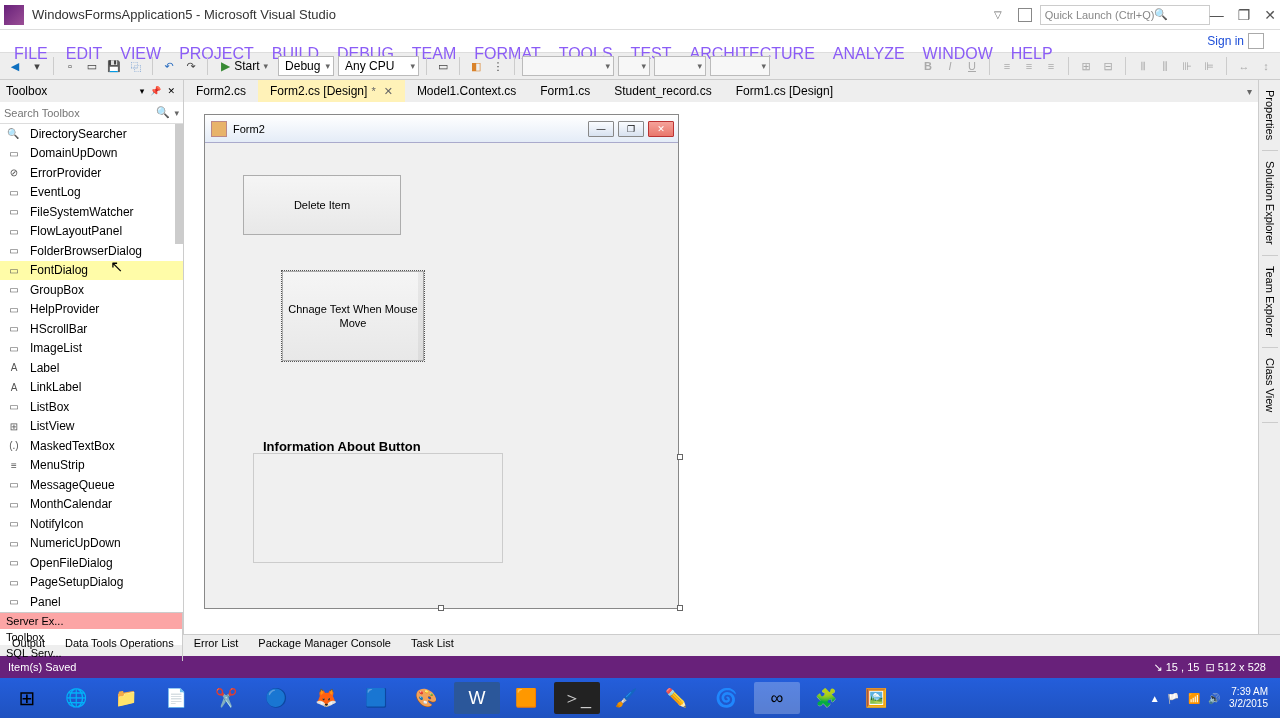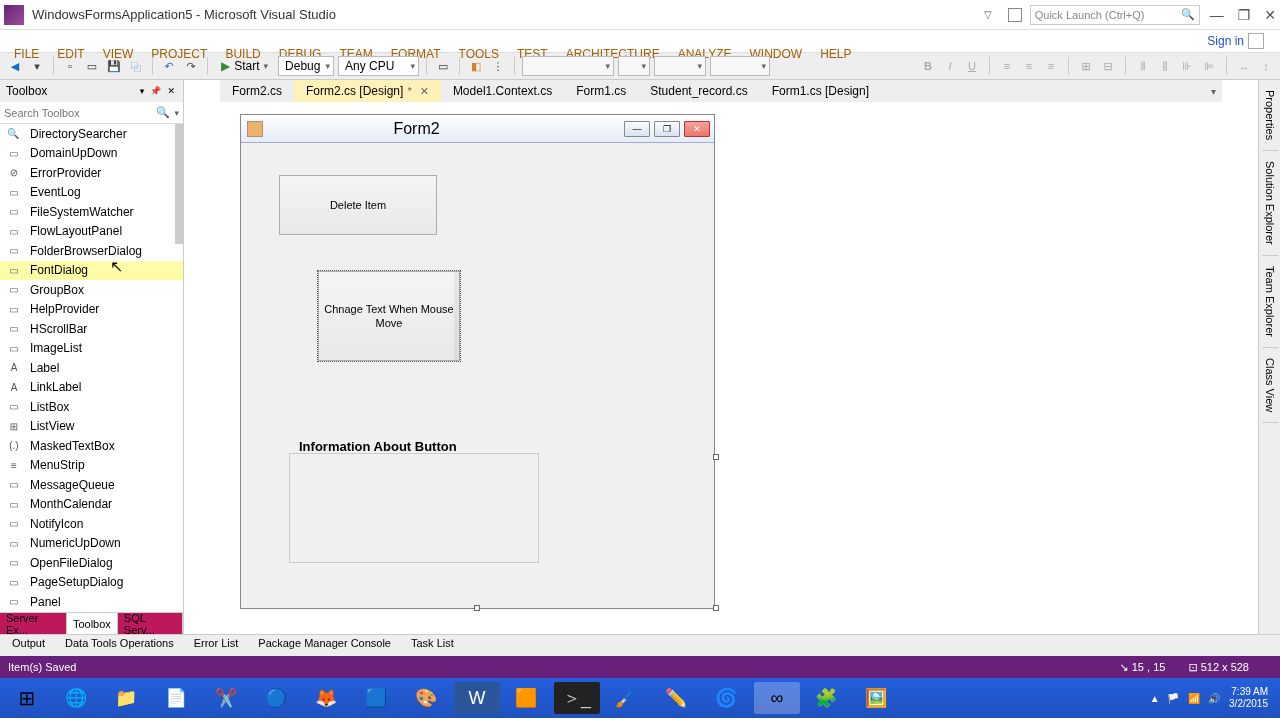--- a/index.html
+++ b/index.html
@@ -4,79 +4,79 @@
 <style>
 * { margin: 0; padding: 0; box-sizing: border-box; font-family: 'Segoe UI', Tahoma, sans-serif; }
 body { width: 1280px; height: 720px; overflow: hidden; background: #fff; font-size: 12px; position: relative; }
 
 
 .titlebar { height: 30px; background: #fff; display: flex; align-items: center; padding: 0 4px; border-bottom: 1px solid #ddd; }
 .titlebar .vs-icon { width: 20px; height: 20px; background: linear-gradient(135deg, #68217a, #9b4f96); margin-right: 8px; }
 .titlebar .title { font-size: 13px; color: #333; flex: 1; }
 .titlebar .win-controls { display: flex; gap: 14px; align-items: center; }
 .titlebar .win-controls span { font-size: 14px; cursor: pointer; color: #555; }
-.titlebar .quick-launch { width: 170px; height: 20px; border: 1px solid #ccc; padding: 0 4px; font-size: 11px; margin-right: 10px; display:flex; align-items:center; justify-content:space-between;}
+.titlebar .quick-launch { width: 170px; height: 20px; border: 1px solid #ccc; padding: 0 4px; font-size: 11px; display:flex; align-items:center; }
 .titlebar .quick-launch .search-glyph { font-size:11px;color:#666; }
 .titlebar .dropdown-glyph{ margin-right:16px; font-size:10px; color:#666;}
 .titlebar .square-glyph{ margin-right:8px; width:14px;height:14px;border:1px solid #888;}
 
 
 .menubar { height: 22px; background: #fff; display: flex; align-items: center; padding: 0 6px; justify-content: space-between; }
 .menubar .menus { display: flex; gap: 2px; }
-.menubar .menu-item { padding: 2px 8px; font-size: 12px; color: #a16207; cursor: pointer; margin-top: 26px; }
+.menubar .menu-item { padding: 2px 8px; font-size: 16px; color: #8b5cf6; cursor: pointer; margin-top: 26px; }
 .menubar .signin { font-size: 12px; color: #1d4ed8; padding-right: 10px; cursor:pointer; display:flex; align-items:center; gap:4px;}
 
 
 .toolbar { height: 28px; background: #eee; display: flex; align-items: center; padding: 0 6px; gap: 4px; border-top:1px solid #ddd; border-bottom:1px solid #ccc;}
 .toolbar .tb-btn { width: 18px; height: 18px; display: inline-flex; align-items: center; justify-content: center; font-size: 11px; color: #444; cursor: pointer; }
 .toolbar .tb-sep { width: 1px; height: 18px; background: #ccc; margin: 0 3px; }
 .toolbar .start-btn { display: flex; align-items: center; gap: 4px; padding: 0 6px; font-size: 12px; cursor: pointer; }
 .toolbar .start-btn .play { color: #388a34; }
 .toolbar .combo { height: 20px; border: 1px solid #bbb; background: #fff; padding: 0 16px 0 6px; font-size: 12px; display: flex; align-items: center; position: relative; }
 .toolbar .combo::after { content: "▾"; position: absolute; right: 3px; font-size: 9px; color: #666; }
 .toolbar .right-tools { margin-left: auto; display:flex; gap:6px; align-items:center;}
 .toolbar .format-btn{ width:16px;height:16px; color:#aaa; display:inline-flex;align-items:center;justify-content:center; font-size:11px;}
 
 
-.main { display: flex; height: 554px; gap: 36px; }
+.main { display: flex; height: 554px; }
 
 
 .toolbox { width: 184px; background: #fff; border-right: 1px solid #ccc; display: flex; flex-direction: column; }
 .toolbox-header { height: 22px; background: #eee; display: flex; align-items: center; padding: 0 6px; font-size: 12px; justify-content: space-between; }
 .toolbox-header .hdr-icons { display: flex; gap: 2px; }
 .toolbox-header .hdr-icons span { font-size: 9px; cursor: pointer; padding:0 2px;}
 .toolbox-search { height: 22px; display: flex; align-items: center; padding: 0 4px; border-bottom: 1px solid #ddd; }
 .toolbox-search input { flex: 1; border: none; outline: none; font-size: 11px; color: #888; }
 .toolbox-search .search-glyph { font-size: 11px; color: #666; margin-left: 4px; }
 .toolbox-list { flex: 1; overflow: hidden; position: relative; }
 .toolbox-item { height: 19.5px; display: flex; align-items: center; padding: 0 6px; gap: 8px; cursor: pointer; font-size: 12px; }
 .toolbox-item .tb-item-icon { width: 16px; height: 16px; display: inline-flex; align-items: center; justify-content: center; font-size: 10px; color: #555; }
 .toolbox-item.highlighted { background: #fffca8; }
 .toolbox-scroll { position: absolute; right: 0; top: 0; width: 8px; height: 100%; }
 .toolbox-scroll .thumb { position: absolute; right:0; top: 0; width: 8px; height: 120px; background: #ccc; }
 
 
-.toolbox-tabs { height: 22px; display: flex; border-top: 1px solid #ccc; background:#be185d;}
+.toolbox-tabs { height: 22px; display: flex; border-top: 1px solid #ccc; background:#fca5a5;flex-direction:column;}
 .toolbox-tabs .tb-tab { padding: 2px 6px; font-size: 11px; border-right: 1px solid #ccc; cursor: pointer; display:flex; align-items:center;}
 .toolbox-tabs .tb-tab.active { background: #fff; }
 
 
 .editor-area { flex: 1; display: flex; flex-direction: column; background: #ec4899; }
 .doc-tabs { height: 22px; display: flex; background: #eee; position: relative; }
 .doc-tab { padding: 2px 12px; font-size: 12px; display: flex; align-items: center; gap: 4px; cursor: pointer; background:#eee;}
 .doc-tab.active { background: #fff2b8; }
 .doc-tab .dirty { color: #666; font-size: 11px; }
 .doc-tab .close { font-size: 11px; color: #666; margin-left: 4px; }
 .doc-panel{ margin-left:auto; padding:0 6px; display:flex; align-items:center; font-size:10px;color:#666;}
 
 .designer { flex: 1; background: #fff; position: relative; overflow: hidden; }
 .designer .form { position: absolute; left: 20px; top: 12px; width: 475px; height: 495px; border: 1px solid #888; background: #efefef; }
 .form-tb { height: 28px; background: linear-gradient(#fff, #e4ecf7); display: flex; align-items: center; border-bottom: 1px solid #aac; }
 .form-tb .form-icon { width: 16px; height: 16px; margin: 0 6px; background:#e8b36a; border:1px solid #b88; }
-.form-tb .form-title { flex: 1; text-align: center; font-size: 16px; margin-right: 60px; }
+.form-tb .form-title { flex: 1; text-align: left; font-size: 11px; margin-right: 60px; }
 .form-tb .form-wc { display: flex; gap: 4px; margin-right: 4px; }
 .form-tb .wc { width: 26px; height: 16px; border: 1px solid #888; background: linear-gradient(#fafcff,#d8e2f0); display: flex; align-items: center; justify-content: center; font-size: 9px; border-radius:1px;}
 .form-tb .wc.close { background: linear-gradient(#f5a29a,#e9776c); border-color:#b33; color:#fff;}
 .form-body { position: relative; height: calc(100% - 28px); background: #f0f0f0; }
 .form-button { position: absolute; border: 1px solid #adadad; background: linear-gradient(#f5f5f5,#e8e8e8); display: flex; align-items: center; justify-content: center; font-size: 11px; text-align: center; padding:4px;}
 .form-button.selected { outline: 1px dotted #555; margin-left: 27px;}
 .form-button.selected::after{ content:""; position:absolute; right:-1px; top:0; bottom:0; width:6px; background:rgba(0,0,0,0.05);}
 .form-label { position: absolute; font-size: 13px; font-weight: bold; }
 .form-groupbox{ position:absolute; border:1px solid #ccc; }
 .selection-handle{ position:absolute; width:6px;height:6px;background:#fff;border:1px solid #666;}
@@ -84,21 +84,21 @@
 
 .right-panels{ width:22px; background:#eee; border-left:1px solid #ccc; display:flex; flex-direction:column; align-items:center;}
 .right-panel-tab{ writing-mode: vertical-rl; padding:10px 2px; font-size:11px; cursor:pointer; border-bottom:1px solid #ccc;}
 
 
 .bottom-tabs { height: 22px; background: #eee; display: flex; border-top: 1px solid #ccc; padding-left: 2px; }
 .bottom-tabs .bt-tab { padding: 2px 10px; font-size: 11px; cursor: pointer; }
 
 
 .statusbar { height: 22px; background: #68217a; color: #fff; display: flex; align-items: center; padding: 0 8px; font-size: 11px; justify-content:space-between;}
-.statusbar .status-right{display:flex;gap:23px;align-items:center;}
+.statusbar .status-right{display:flex;gap:6px;align-items:center;}
 
 
 .taskbar { height: 40px; background: linear-gradient(#245edb, #1f52c0); display: flex; align-items: center; padding: 0 4px; gap: 4px; }
 .taskbar .tb-icon { width: 46px; height: 32px; display: flex; align-items: center; justify-content: center; font-size: 18px; cursor: pointer; border-radius:2px;}
 .taskbar .tray { margin-left: auto; display: flex; align-items: center; gap: 8px; color: #fff; font-size: 10px; padding-right: 8px; }
 .taskbar .tray .clock { text-align: right; line-height: 1.2; }
 
 .cursor{ position:absolute; left:110px; top:257px; font-size:16px; pointer-events:none; z-index:100;}
 </style>
 </head>

